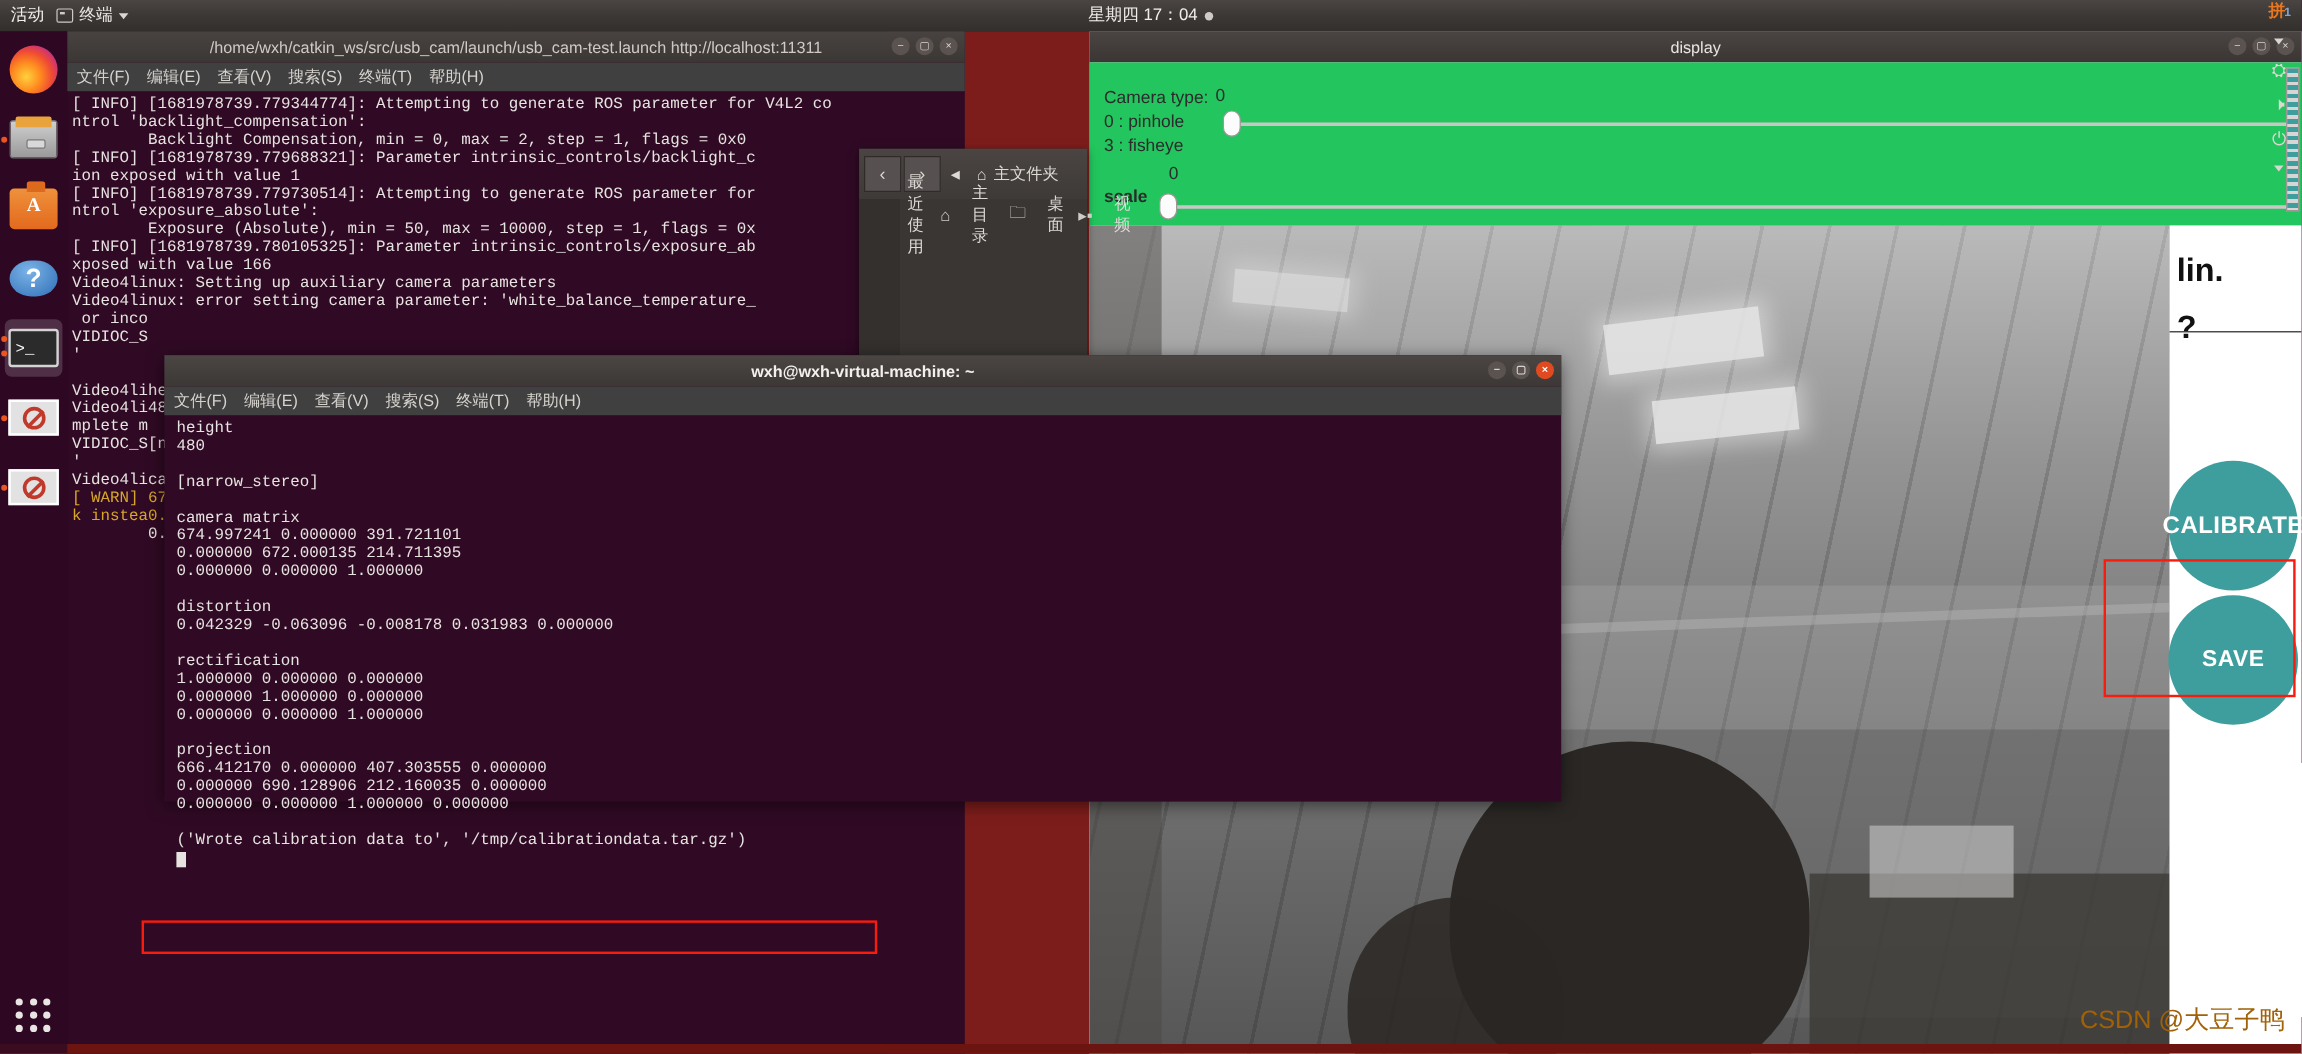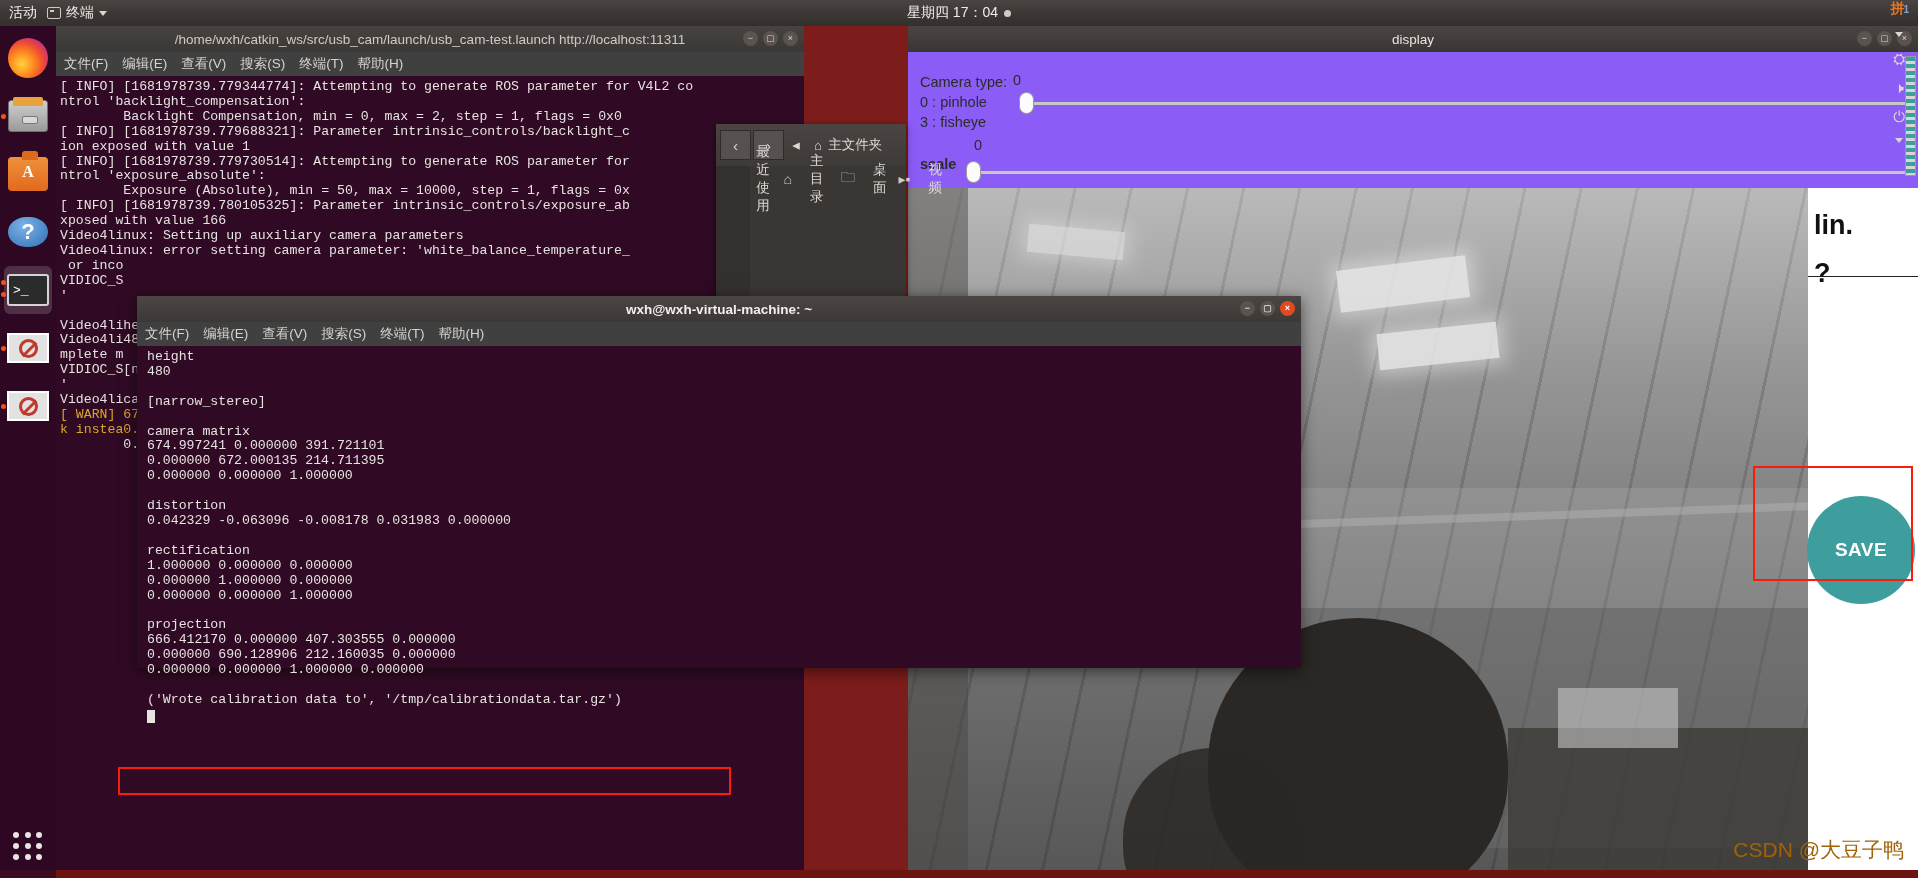--- a/index.html
+++ b/index.html
@@ -145,21 +145,21 @@
   #calwin {
     position:absolute; left:908px; top:26px; width:1010px; height:852px; z-index:10;
     background:#f2f1f0;
   }
   #calwin .cw-title {
     height:26px; background:linear-gradient(to bottom,#4a4542,#3a3633);
     color:#e7e4e1; font-size:13.5px; display:flex;align-items:center;justify-content:center;
     position:relative;
   }
   #cw-controls { position:absolute; left:0; top:26px; width:1010px; height:136px;
-    background:#8b5cf6; color:#2b2b2b; font-size:14.5px; }
+    background:#22c55e; color:#2b2b2b; font-size:14.5px; }
   .ctl-labels { position:absolute; left:12px; top:20px; line-height:20px; }
   .ctl-value { position:absolute; left:105px; top:20px; }
   .slider-track { position:absolute; height:3px; background:#c9c7c5; border-radius:2px; }
   .slider-knob { position:absolute; width:15px;height:22px;background:#fcfcfc;
     border:1px solid #9b9896; border-radius:8px; }
   .scale-label { position:absolute; left:12px; top:104px;font-weight:bold; }
   .scale-value { position:absolute; left:66px; top:85px; }
 
   #cam-view { position:absolute; left:0; top:162px; width:900px; height:696px; overflow:hidden;
               background:#8e8e8e; }
@@ -246,20 +246,21 @@
       <div class="wall-strip" style="left:600px;top:540px;width:300px;height:160px;background:#3b3833;opacity:.75;"></div>
       <div class="wall-strip" style="left:650px;top:500px;width:120px;height:60px;background:#cfcfcf;opacity:.55;"></div>
       <div class="wall-strip" style="left:0;top:0;width:60px;height:696px;background:#4a4744;opacity:.5;"></div>
     </div>
 
     <div id="cal-right">
       <div class="cr-text" style="left:6px;top:22px;font-size:27px;">lin.</div>
       <div class="cr-line" style="top:88px;"></div>
       <div class="cr-text" style="left:6px;top:70px;font-size:27px;">?</div>
 
+      <div class="round-btn" style="left:-1px;top:196px;">CALIBRATE</div>
       <div class="round-btn small" style="left:-1px;top:308px;">SAVE</div>
     </div>
 
     <div id="scrollbar-v"></div>
   </div>
 
   <div class="hl-box" style="left:1753px;top:466px;width:160px;height:115px;"></div>
 
   <div id="term-back">
     <div class="tb-title">

